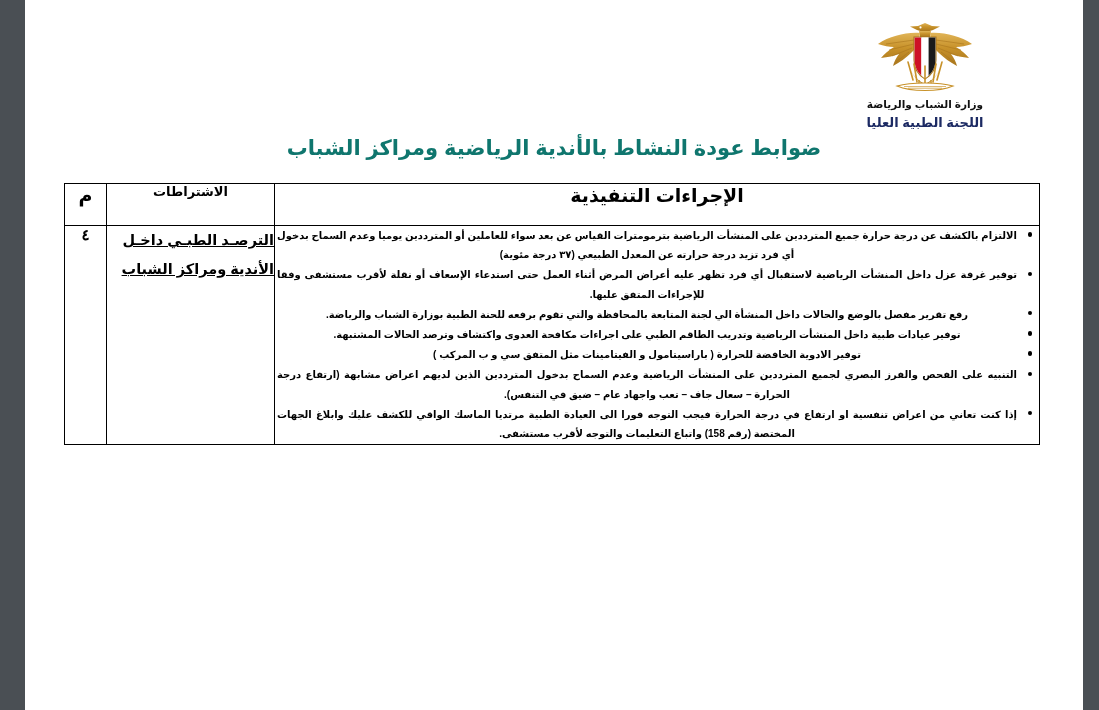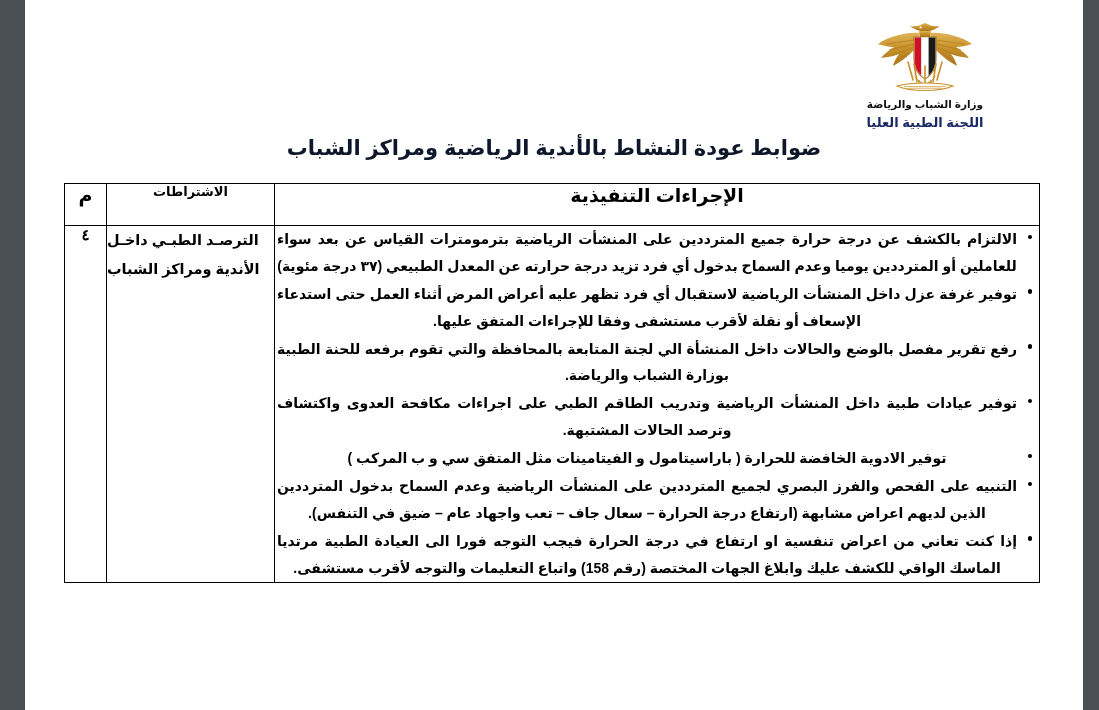--- a/index.html
+++ b/index.html
@@ -68,21 +68,21 @@
   
   #doc-title {
     position: absolute;
     left: 0;
     right: 0;
     top: 136px;
     text-align: center;
     font-family: "Liberation Sans", "DejaVu Sans", sans-serif;
     font-weight: bold;
     font-size: 21px;
-    color: #0f172a;
+    color: #0f766e;
     letter-spacing: 0.3px;
   }
 
   
   #main-table {
     position: absolute;
     left: 39px;
     top: 183px;
     width: 975px;
     border-collapse: collapse;
@@ -115,41 +115,42 @@
     text-align: center;
     vertical-align: top;
     padding-top: 9px;
     font-family: "Liberation Serif", "DejaVu Serif", serif;
     font-weight: bold;
     font-size: 15px;
     color: #000000;
   }
   td.cell-req {
     padding: 8px 9px 8px 9px;
-    text-align: left;
+    text-align: right;
     font-family: "Liberation Sans", "DejaVu Sans", sans-serif;
     font-weight: bold;
     font-size: 14.5px;
     line-height: 2.0;
     color: #000000;
+    text-decoration: underline;
   }
   td.cell-proc {
     padding: 7px 10px 10px 8px;
   }
 
   ul.proc-list {
     margin: 0;
     padding: 0 22px 0 2px;
     list-style: none;
   }
   ul.proc-list li {
     position: relative;
     font-family: "Liberation Sans", "DejaVu Sans", sans-serif;
     font-weight: bold;
-    font-size: 14px;
+    font-size: 10px;
     line-height: 1.92;
     color: #000000;
     text-align: justify;
     text-align-last: center;
     margin-bottom: 1px;
   }
   ul.proc-list li .bullet-dot {
     position: absolute;
     right: -15px;
     top: 0.62em;

